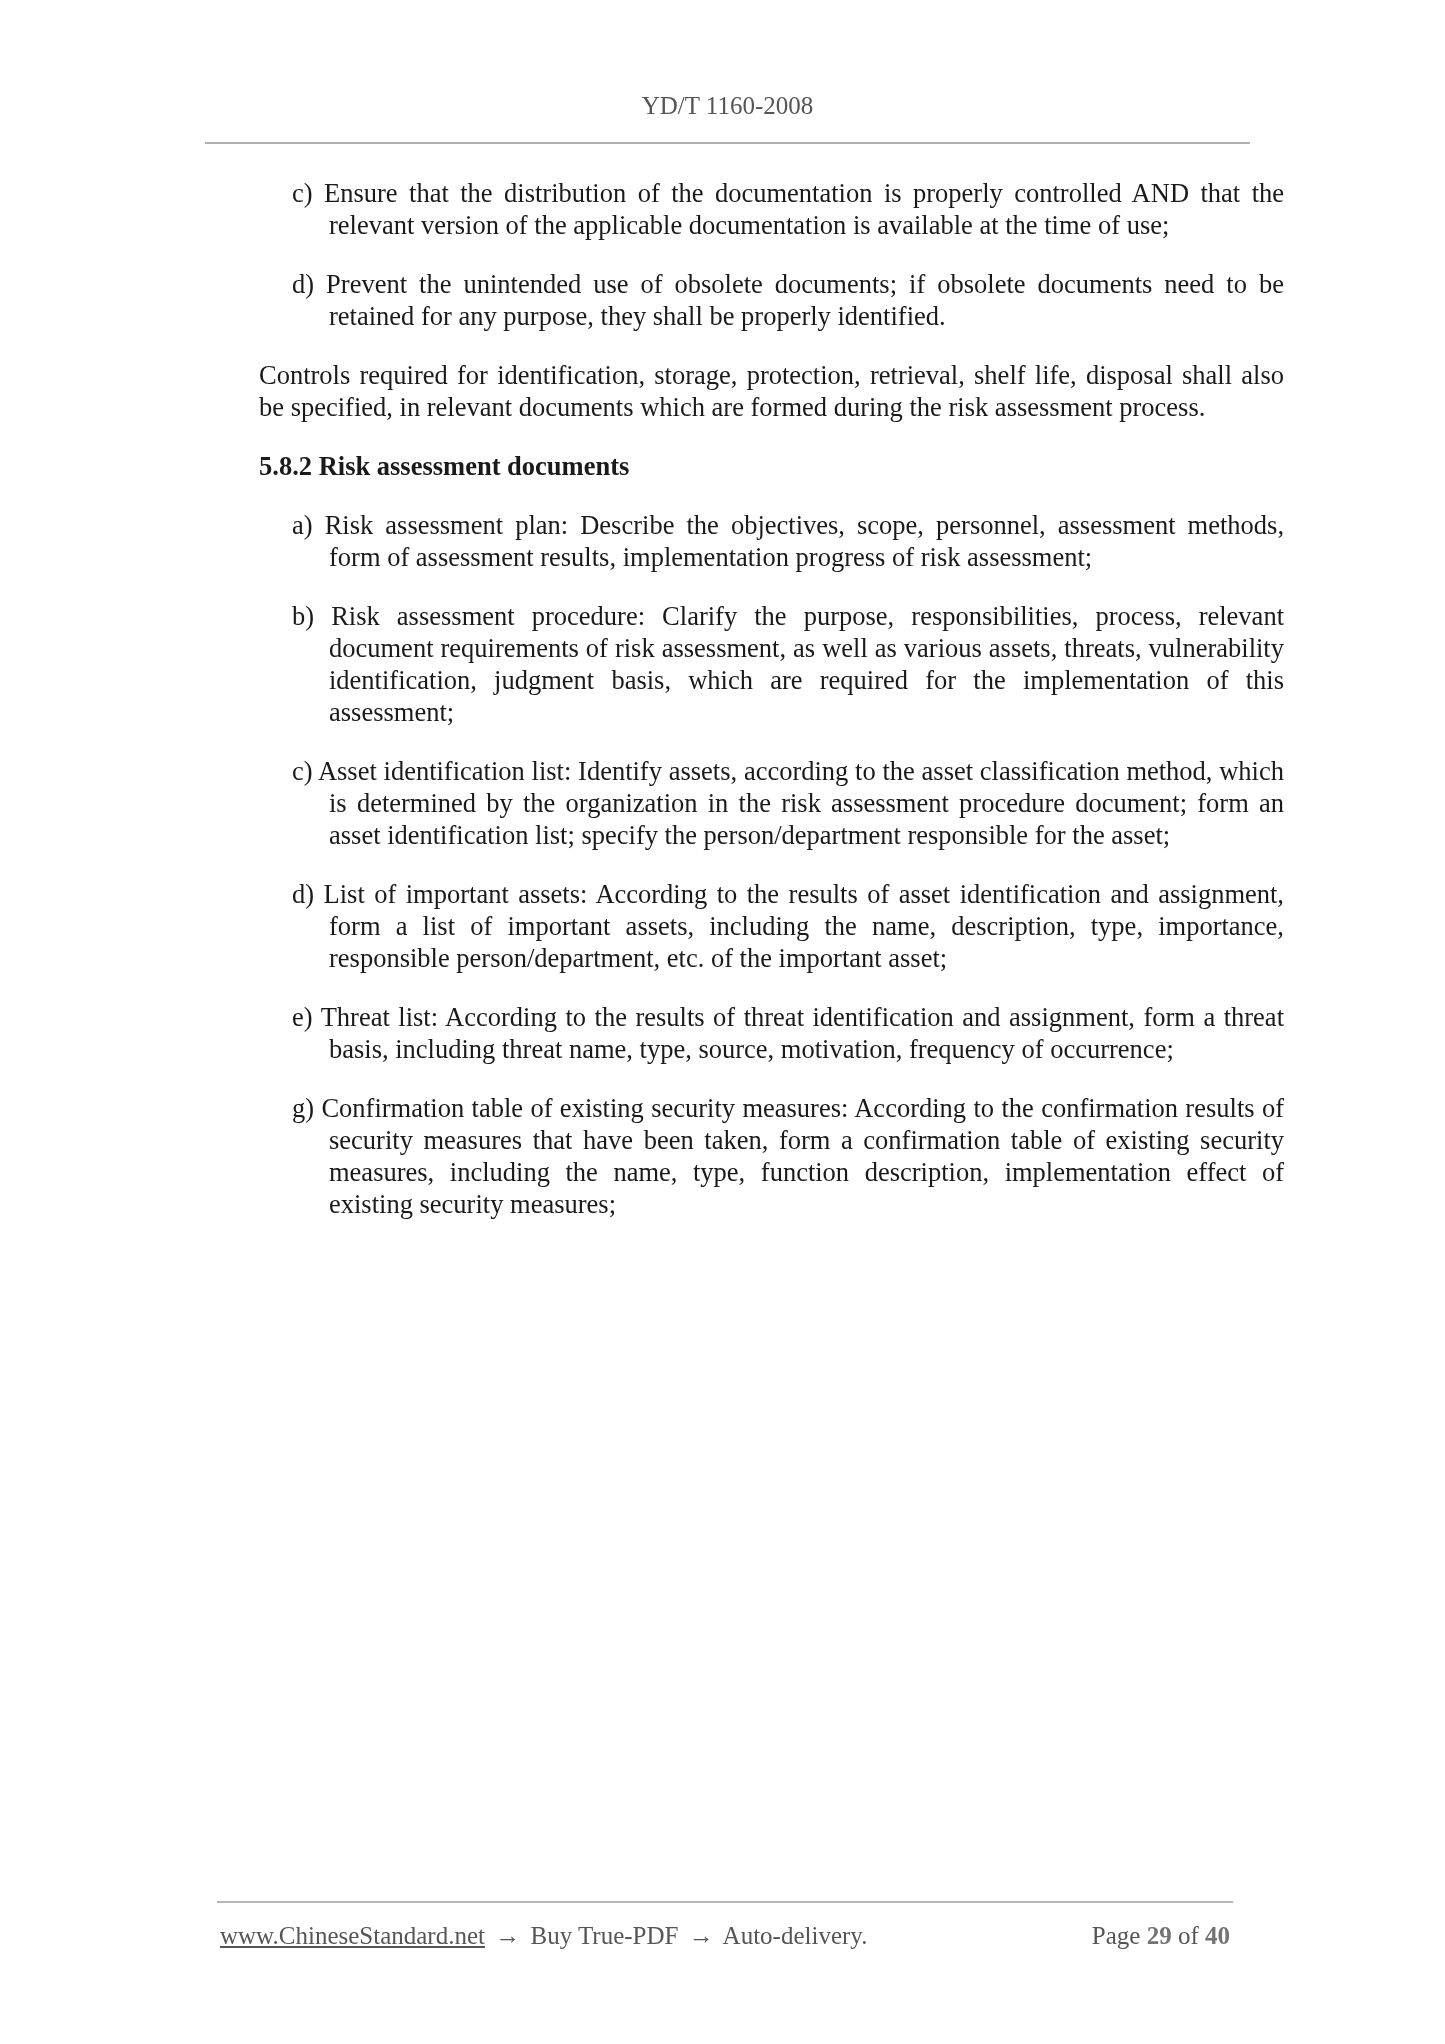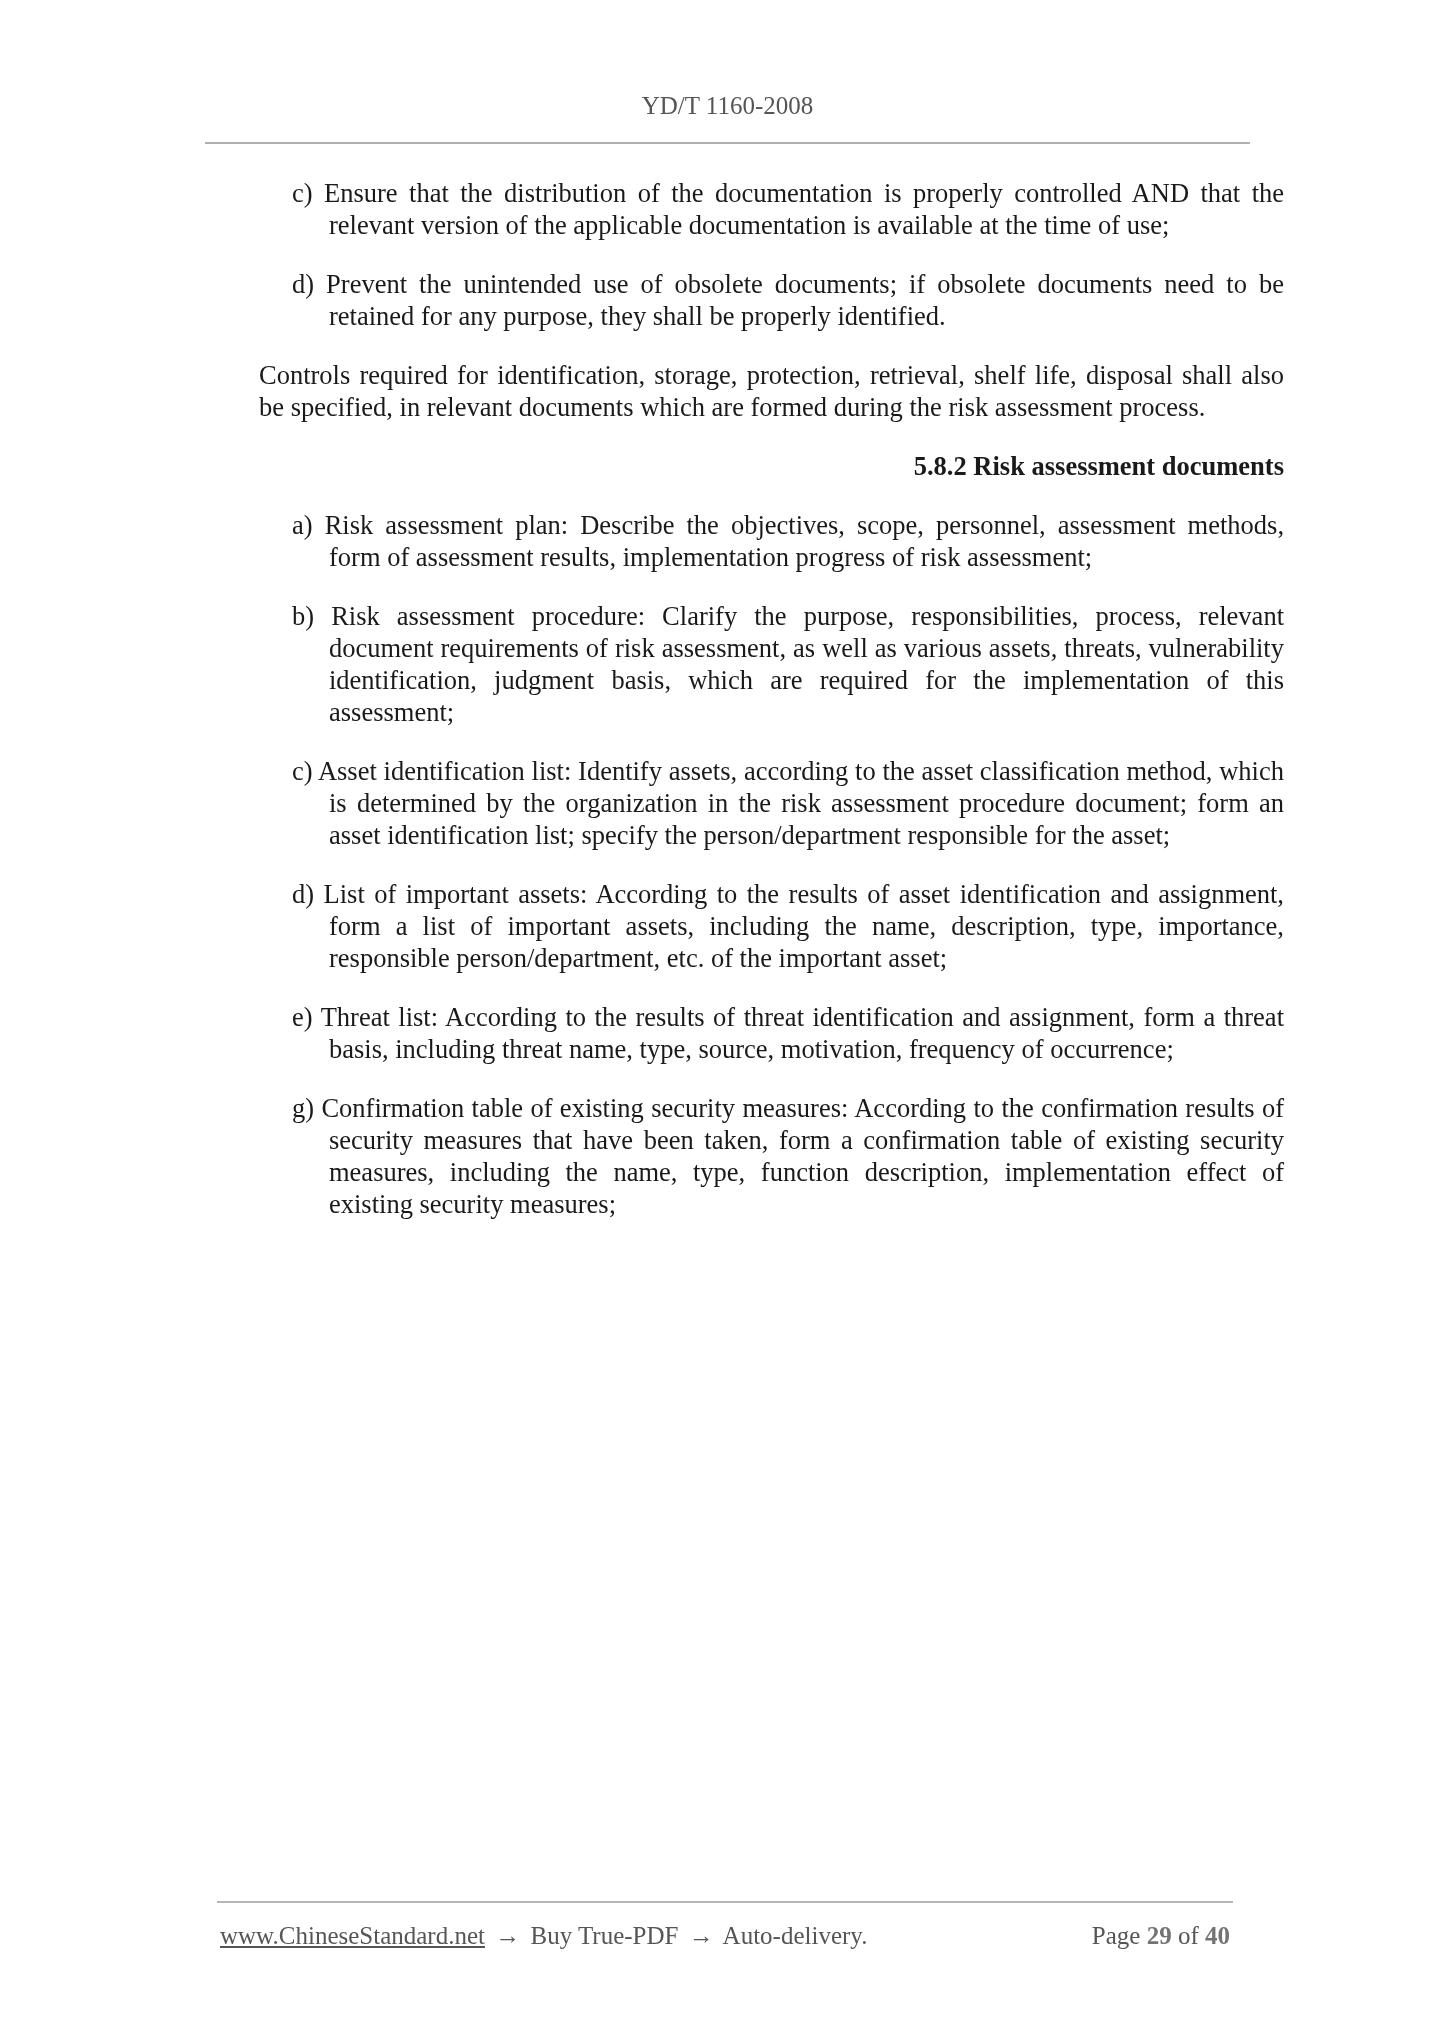--- a/index.html
+++ b/index.html
@@ -3,21 +3,21 @@
   <meta charset="utf-8">
   <style>
     html, body { margin: 0; padding: 0; background: #ffffff; }
     body { width: 1445px; height: 2044px; position: relative; overflow: hidden; font-family: "Liberation Serif", "DejaVu Serif", serif; color: #1a1a1a; }
     .header { position: absolute; left: 205px; top: 92px; width: 1045px; text-align: center; font-size: 25px; color: #555555; }
     .header-rule { position: absolute; left: 205px; top: 142px; width: 1045px; height: 0; border-top: 2px solid #b0b0b0; }
     .content { position: absolute; left: 220px; top: 177px; width: 1025px; font-size: 26.5px; line-height: 32px; margin-left: 39px; }
     .item { margin: 0 0 27px 0; padding-left: 70px; text-indent: -37px; text-align: justify; }
     .item .lbl { }
     .para { margin: 0 0 27px 0; text-align: justify; }
-    .heading { margin: 0 0 27px 0; font-weight: bold; text-align: right; }
+    .heading { margin: 0 0 27px 0; font-weight: bold; }
     .footer-rule { position: absolute; left: 217px; top: 1901px; width: 1016px; height: 0; border-top: 2px solid #b5b5b5; }
     .footer { position: absolute; left: 220px; top: 1922px; width: 1010px; font-size: 25px; color: #555555; display: flex; justify-content: space-between; gap: 11px; }
     .footer a { color: #555555; text-decoration: underline; }
     .footer .arrow { margin: 0 4px; }
     .footer .pg b { color: #737373; }
   </style>
 </head>
 <body>
 
 <div class="header">

